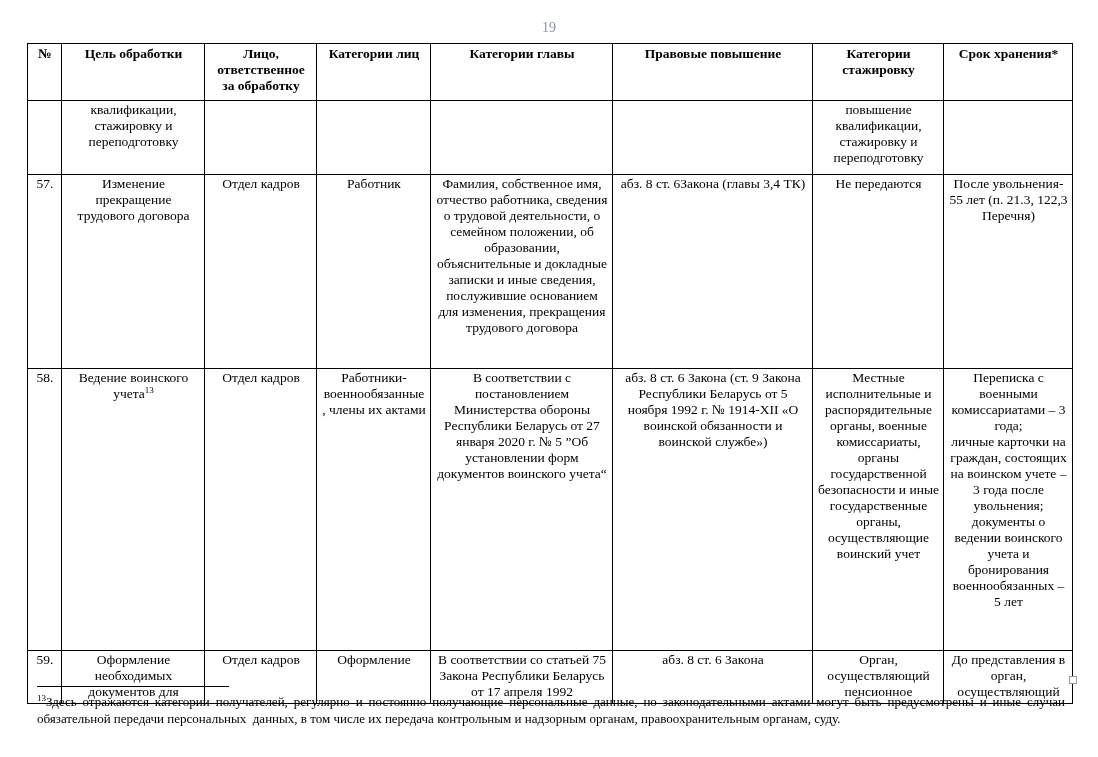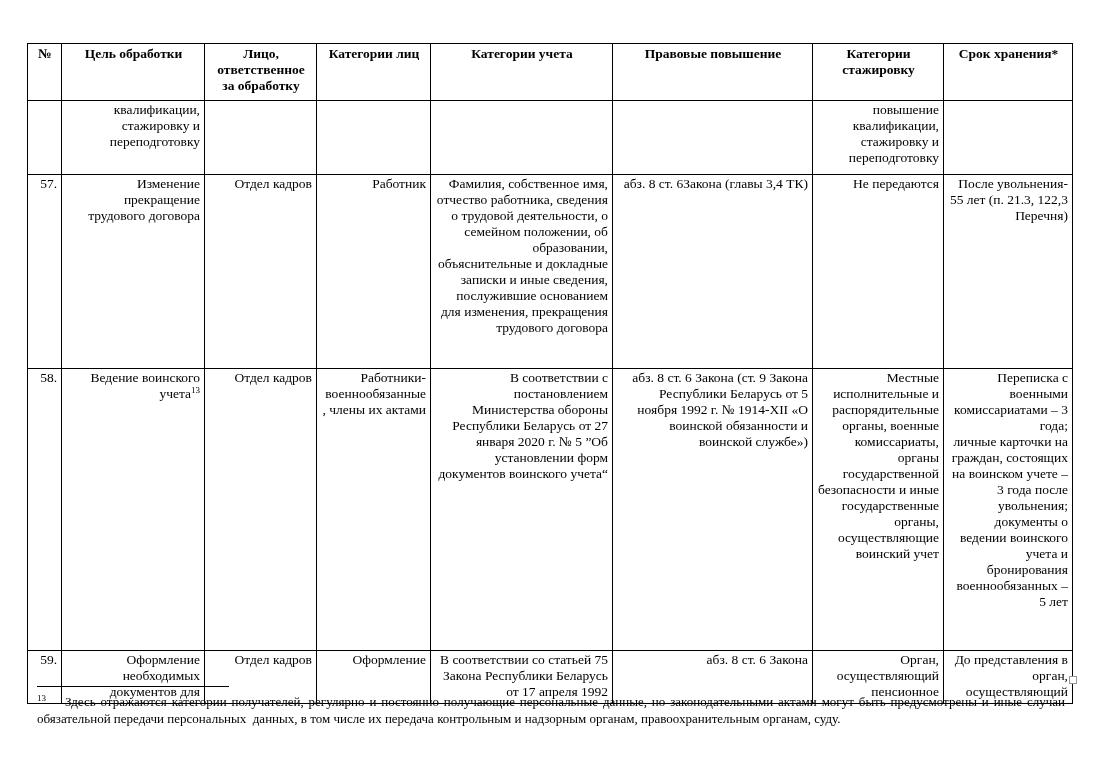--- a/index.html
+++ b/index.html
@@ -23,21 +23,21 @@
   }
   table.doc-table td, table.doc-table th {
     border: 1px solid #000;
     vertical-align: top;
     padding: 1px 4px 1px 5px;
     font-size: 13.5px;
     line-height: 16px;
     overflow: hidden;
     overflow-wrap: break-word;
     word-wrap: break-word;
-    text-align: right;
+    text-align: center;
     font-weight: normal;
   }
   table.doc-table th {
     font-weight: bold;
     text-align: center;
     padding-top: 2px;
     white-space: normal;
   }
   table.doc-table td .cell-text { white-space: pre-line; }
   sup { font-size: 9px; line-height: 0; margin-top: 6px; }
@@ -45,54 +45,55 @@
   .footnote-separator {
     position: absolute; left: 37px; top: 686px;
     width: 192px; height: 0;
     border-top: 1px solid #000;
   }
   .footnote {
     position: absolute; left: 37px; top: 693px; width: 1028px;
     font-size: 13px; line-height: 17px;
     text-align: justify;
   }
-  .footnote .fn-text { white-space: pre-wrap; margin-left: 19px; }
+  .footnote .fn-text { white-space: pre-wrap; }
 
   .anchor-square {
     position: absolute; left: 1069px; top: 676px;
     width: 6px; height: 6px;
     border: 1px solid #9a9a9a;
     background: #fff;
   }
 </style>
 </head>
 <body>
 
 <div class="page">
 
+  <div class="page-number">19</div>
 
   <div class="doc-table-wrap">
     <table class="doc-table">
       <colgroup>
         <col style="width:34px">
           <col style="width:143px">
           <col style="width:112px">
           <col style="width:114px">
         <col style="width:182px">
           <col style="width:200px">
           <col style="width:131px">
           <col style="width:129px">
       </colgroup>
       <tbody>
           <tr style="height:57px">
         <th>№</th>
         <th>Цель обработки</th>
         <th>Лицо, ответственное за обработку</th>
         <th>Категории лиц</th>
-        <th>Категории учета</th>
+        <th>Категории главы</th>
         <th>Правовые повышение</th>
         <th>Категории стажировку</th>
         <th>Срок хранения*</th>
       </tr>
 
       <tr style="height:74px">
         <td><span class="cell-text"></span></td>
         <td><span class="cell-text">квалификации, стажировку и переподготовку</span></td>
         <td><span class="cell-text"></span></td>
         <td><span class="cell-text"></span></td>

